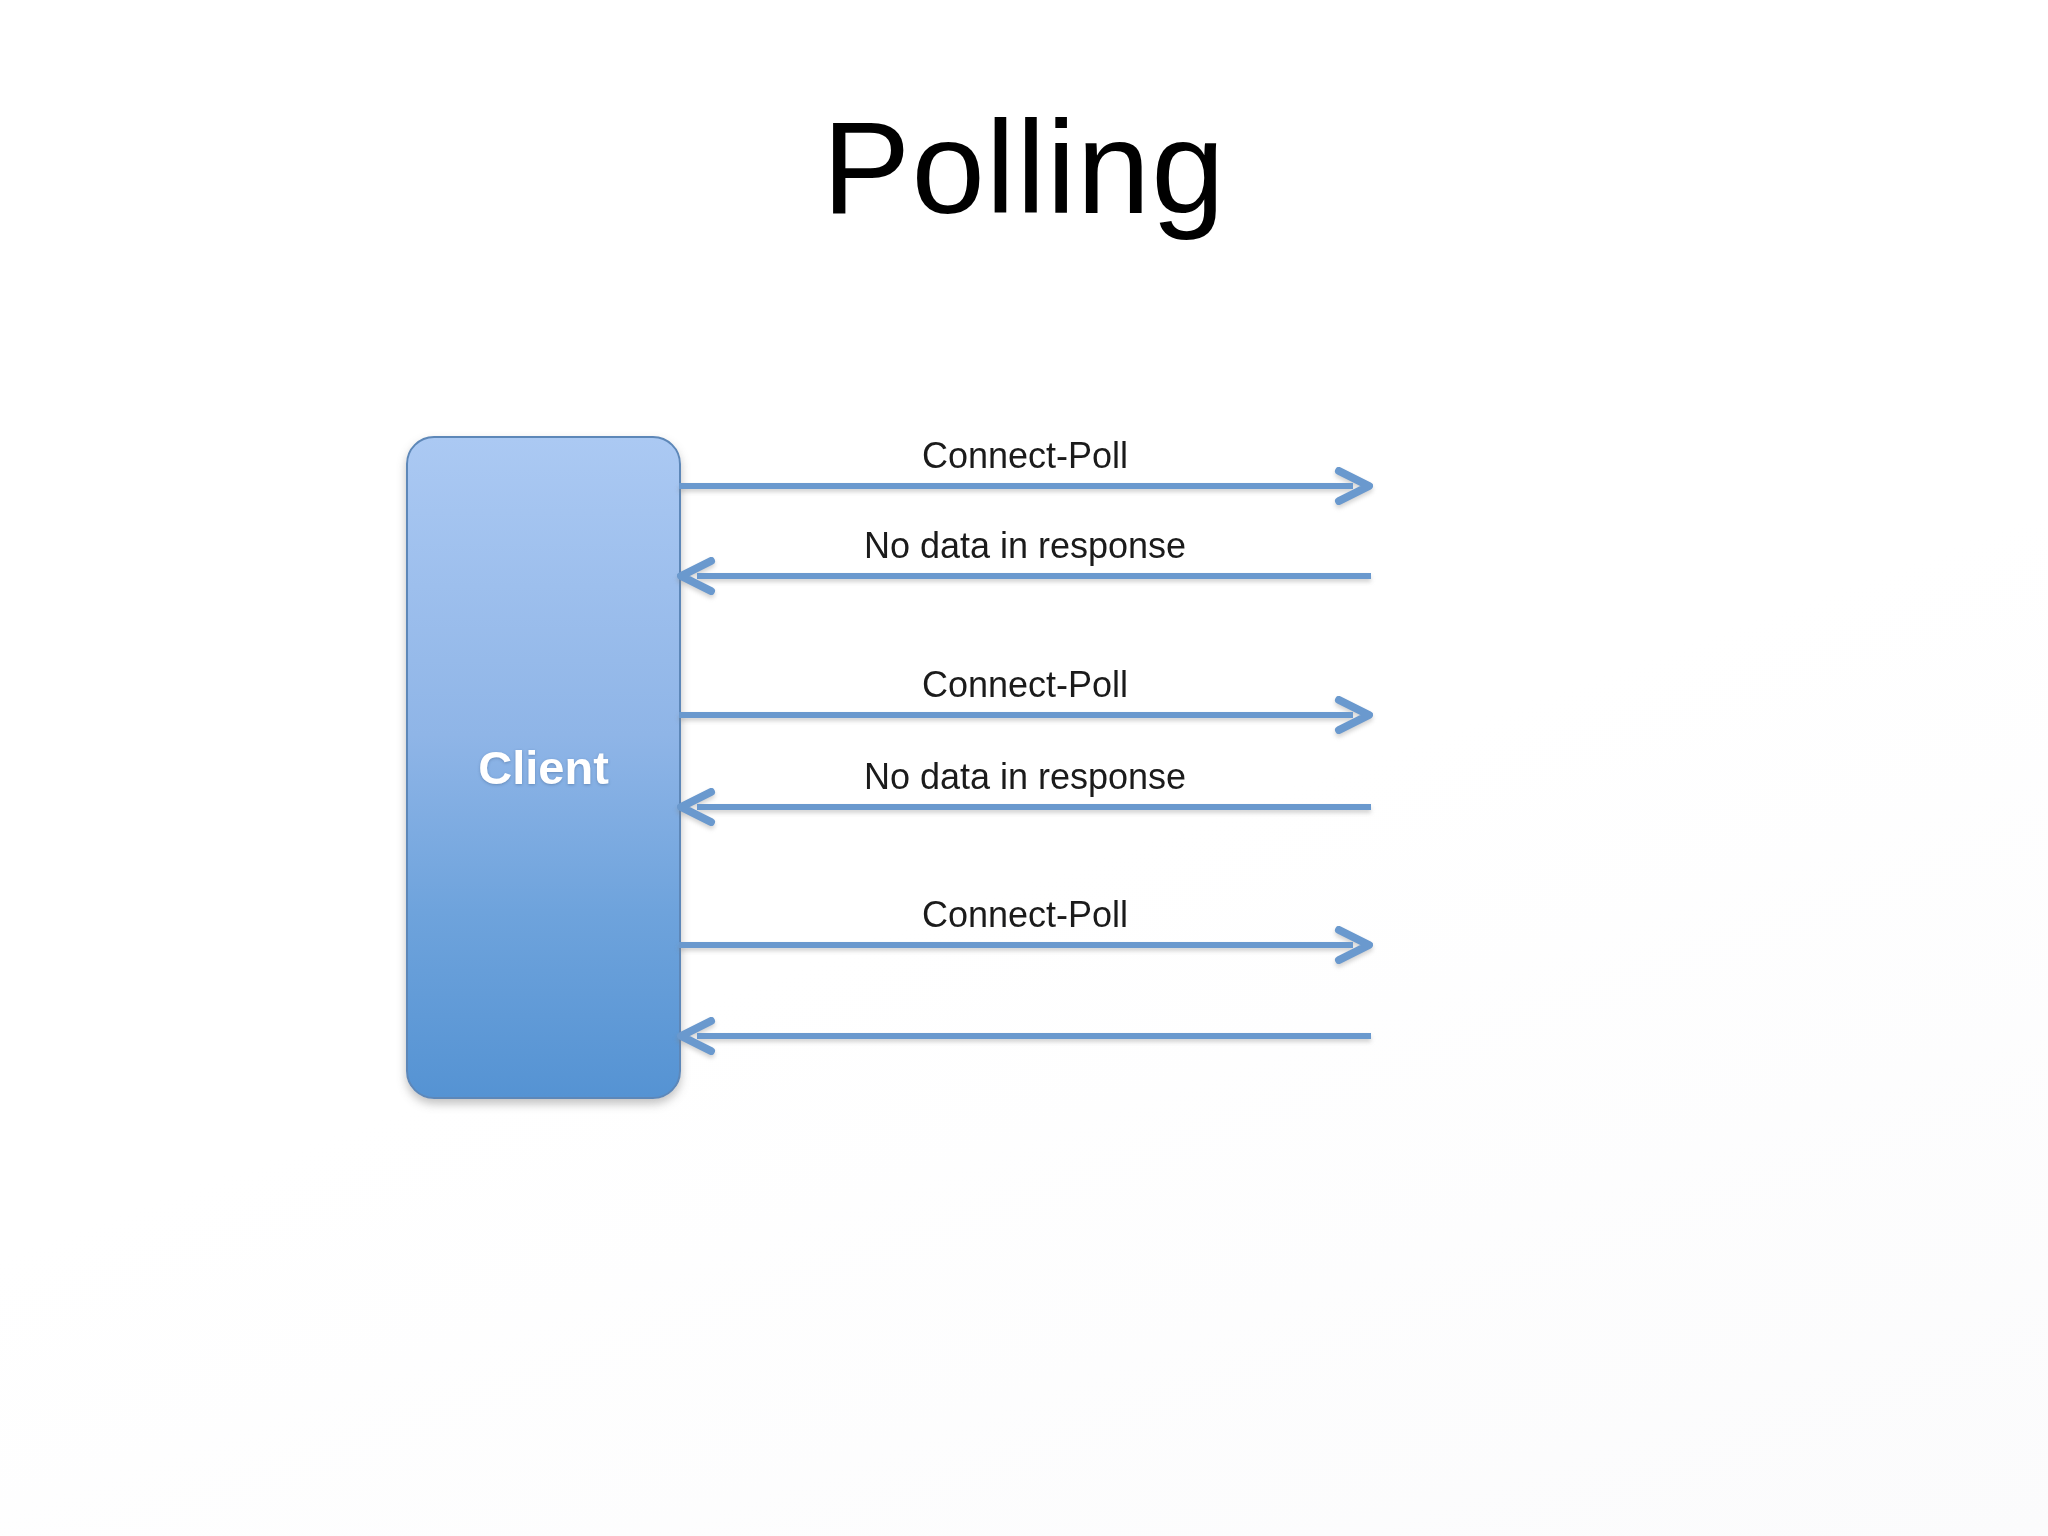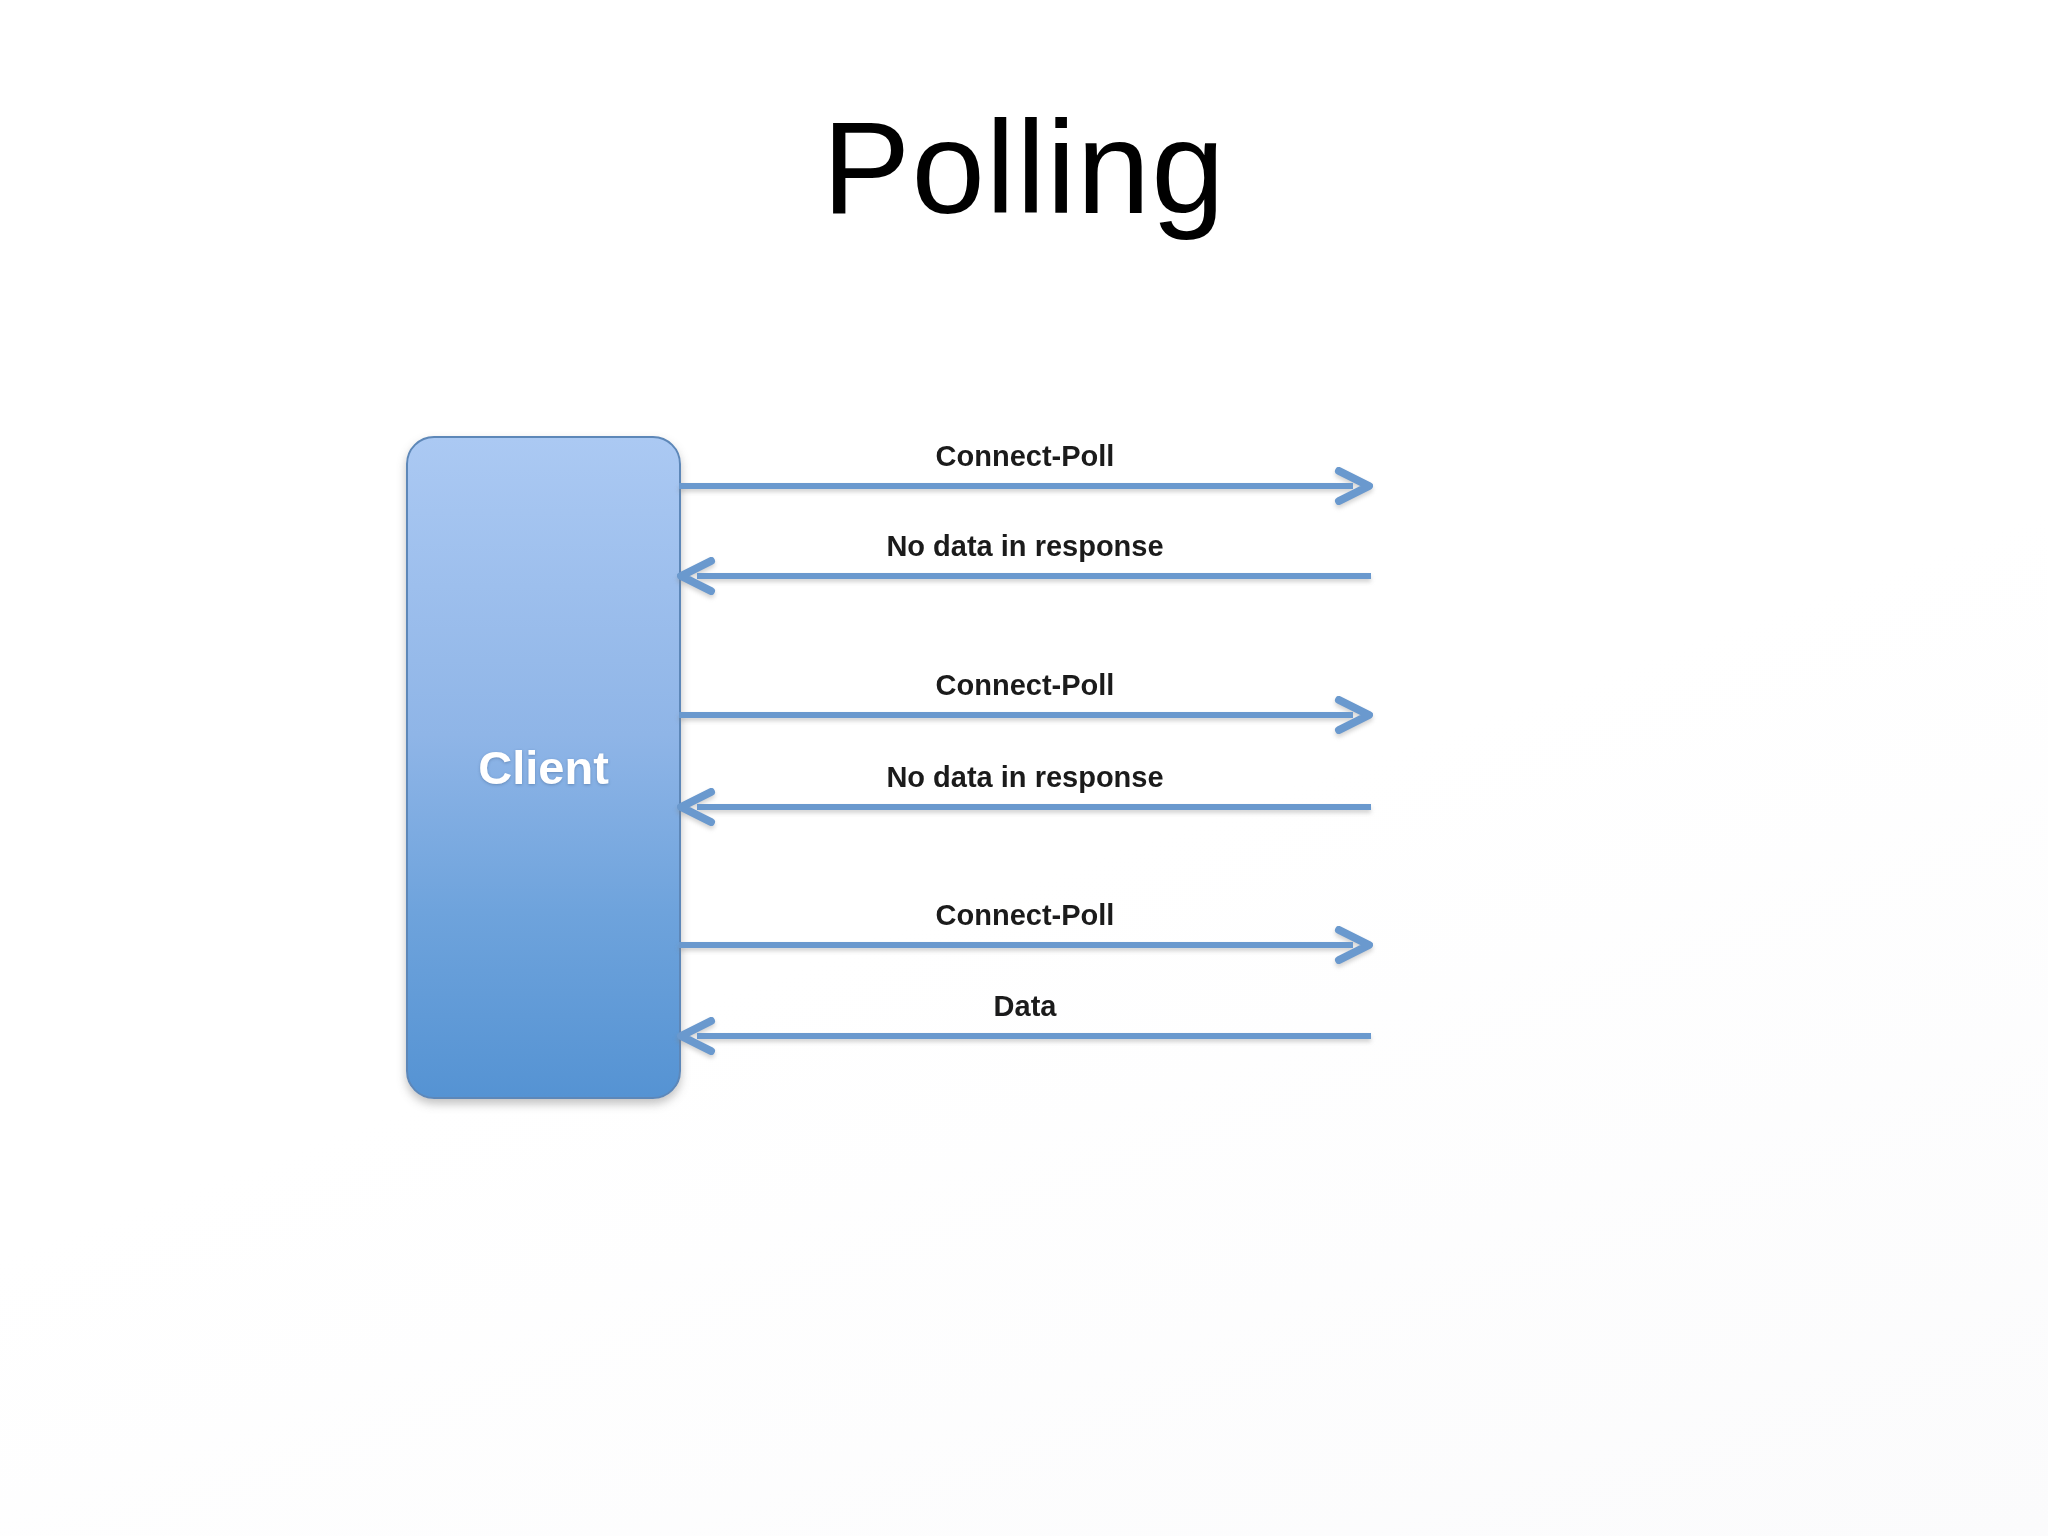--- a/index.html
+++ b/index.html
@@ -53,22 +53,22 @@
     height: 72px;
   }
   .msg-label {
     position: absolute;
     top: 0;
     left: 0;
     width: 100%;
     height: 40px;
     line-height: 40px;
     text-align: center;
-    font-size: 29px;
-    font-weight: 700;
+    font-size: 36px;
+    font-weight: 400;
     color: #1b1b1b;
   }
   .msg-arrow {
     position: absolute;
     left: 0;
     top: 28px;
     width: 696px;
     height: 44px;
     filter: drop-shadow(0 3px 2px rgba(130, 130, 130, 0.35));
   }
@@ -126,20 +126,19 @@
 
   <div class="msg" id="msg-4">
     <div class="msg-label">Connect-Poll</div>
     <svg class="msg-arrow" viewBox="0 0 696 44">
       <line x1="2" y1="22" x2="676" y2="22" stroke="#6a99ce" stroke-width="6"></line>
       <path d="M662,7 L692,22 L662,37" fill="none" stroke="#6a99ce" stroke-width="8" stroke-linecap="round" stroke-linejoin="round"></path>
     </svg>
   </div>
 
   <div class="msg" id="msg-5">
-    <div class="msg-label">Data</div>
     <svg class="msg-arrow" viewBox="0 0 696 44">
       <line x1="20" y1="22" x2="694" y2="22" stroke="#6a99ce" stroke-width="6"></line>
       <path d="M34,7 L4,22 L34,37" fill="none" stroke="#6a99ce" stroke-width="8" stroke-linecap="round" stroke-linejoin="round"></path>
     </svg>
   </div>
 
 </div>
 
 </body></html>

